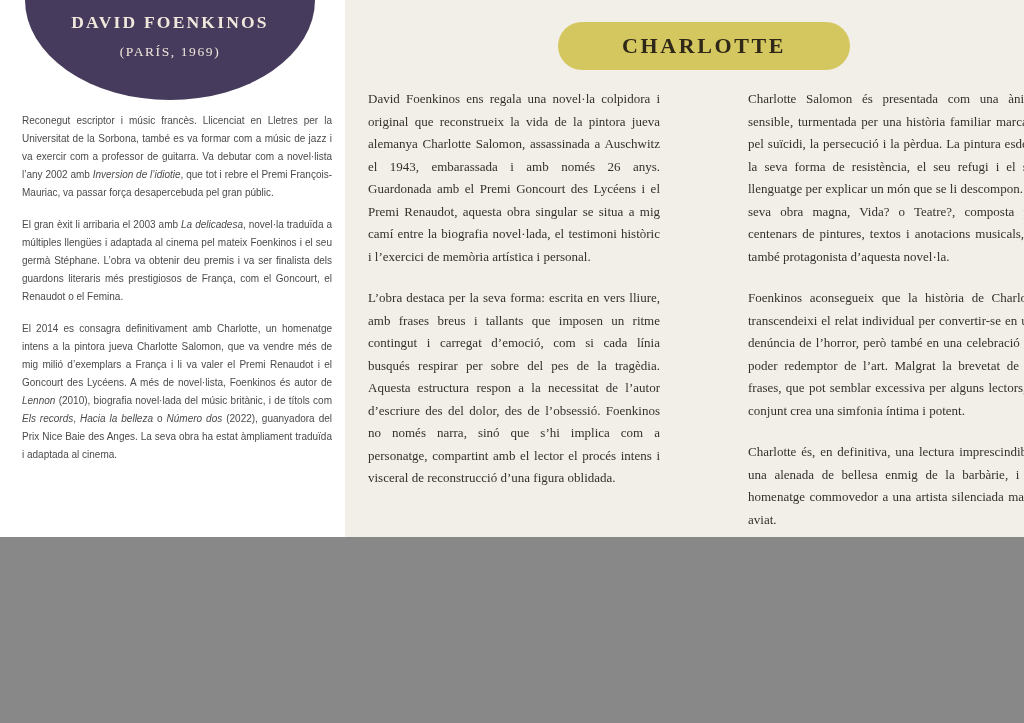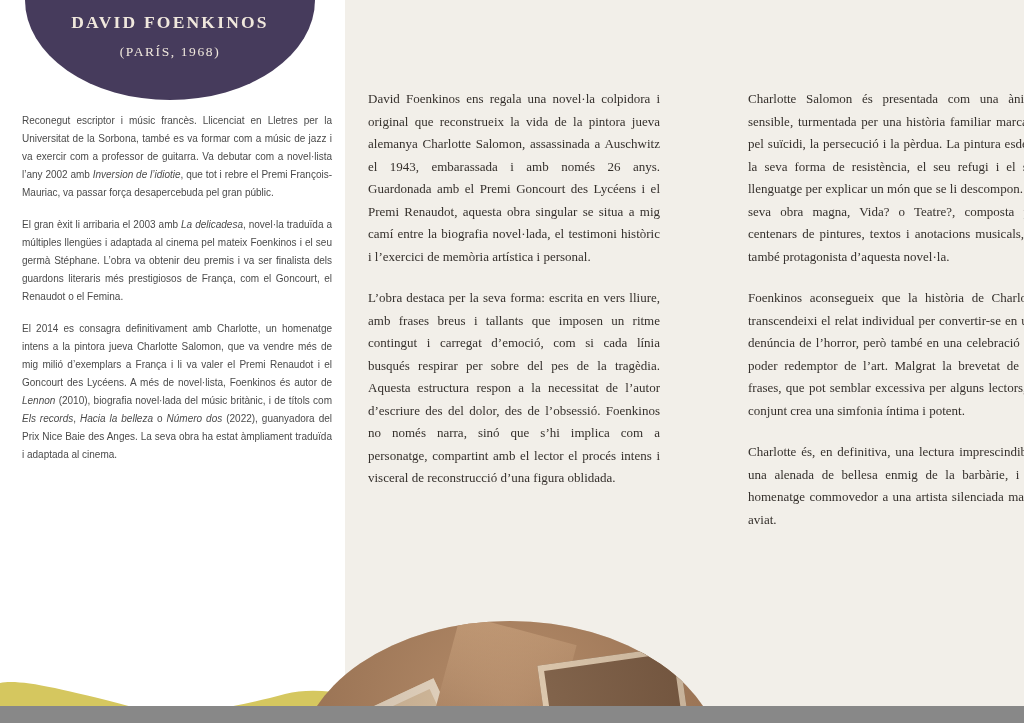--- a/index.html
+++ b/index.html
@@ -1,18 +1,18 @@
 <!DOCTYPE html>
 <html lang="ca"><head>
 <meta charset="utf-8">
 <style>
   html,body{margin:0;padding:0;background:#888;}
   .page{
     position:relative;
-    width:1024px;height:706px;
+    width:1024px;height:537px;
     overflow:hidden;
     background:#ffffff;
     font-family:"Liberation Sans",sans-serif;
   }
   .right-bg{
     position:absolute;left:345px;top:0;width:679px;height:723px;
     background:#f2efe9;
   }
   
   .author-blob{
@@ -78,30 +78,33 @@
 </head>
 <body>
 
 <div class="page">
 
   <div class="right-bg"></div>
 
   <div class="author-blob">
     <div class="blob-inner">
       <div class="author-name">DAVID FOENKINOS</div>
-      <div class="author-subtitle">(PARÍS, 1968)</div>
+      <div class="author-subtitle">(PARÍS, 1969)</div>
     </div>
   </div>
 
   <div class="bio">
       <p><span>Reconegut escriptor i músic francès. Llicenciat en Lletres per la Universitat de la Sorbona, també es va formar com a músic de jazz i va exercir com a professor de guitarra. Va debutar com a novel·lista l’any 2002 amb </span><em>Inversion de l’idiotie</em><span>, que tot i rebre el Premi François-Mauriac, va passar força desapercebuda pel gran públic.</span></p>
       <p><span>El gran èxit li arribaria el 2003 amb </span><em>La delicadesa</em><span>, novel·la traduïda a múltiples llengües i adaptada al cinema pel mateix Foenkinos i el seu germà Stéphane. L’obra va obtenir deu premis i va ser finalista dels guardons literaris més prestigiosos de França, com el Goncourt, el Renaudot o el Femina.</span></p>
       <p><span>El 2014 es consagra definitivament amb Charlotte, un homenatge intens a la pintora jueva Charlotte Salomon, que va vendre més de mig milió d’exemplars a França i li va valer el Premi Renaudot i el Goncourt des Lycéens. A més de novel·lista, Foenkinos és autor de </span><em>Lennon</em><span> (2010), biografia novel·lada del músic britànic, i de títols com </span><em>Els records</em><span>, </span><em>Hacia la belleza</em><span> o </span><em>Número dos</em><span> (2022), guanyadora del Prix Nice Baie des Anges. La seva obra ha estat àmpliament traduïda i adaptada al cinema.</span></p>
     </div>
 
+  <div class="title-pill">
+    <span class="review-title">CHARLOTTE</span>
+  </div>
 
   <div class="review-col col-1">
       <p><span>David Foenkinos ens regala una novel·la colpidora i original que reconstrueix la vida de la pintora jueva alemanya Charlotte Salomon, assassinada a Auschwitz el 1943, embarassada i amb només 26 anys. Guardonada amb el Premi Goncourt des Lycéens i el Premi Renaudot, aquesta obra singular se situa a mig camí entre la biografia novel·lada, el testimoni històric i l’exercici de memòria artística i personal.</span></p>
       <p><span>L’obra destaca per la seva forma: escrita en vers lliure, amb frases breus i tallants que imposen un ritme contingut i carregat d’emoció, com si cada línia busqués respirar per sobre del pes de la tragèdia. Aquesta estructura respon a la necessitat de l’autor d’escriure des del dolor, des de l’obsessió. Foenkinos no només narra, sinó que s’hi implica com a personatge, compartint amb el lector el procés intens i visceral de reconstrucció d’una figura oblidada.</span></p>
     </div>
   <div class="review-col col-2">
       <p><span>Charlotte Salomon és presentada com una ànima sensible, turmentada per una història familiar marcada pel suïcidi, la persecució i la pèrdua. La pintura esdevé la seva forma de resistència, el seu refugi i el seu llenguatge per explicar un món que se li descompon. La seva obra magna, Vida? o Teatre?, composta per centenars de pintures, textos i anotacions musicals, és també protagonista d’aquesta novel·la.</span></p>
       <p><span>Foenkinos aconsegueix que la història de Charlotte transcendeixi el relat individual per convertir-se en una denúncia de l’horror, però també en una celebració del poder redemptor de l’art. Malgrat la brevetat de les frases, que pot semblar excessiva per alguns lectors, el conjunt crea una simfonia íntima i potent.</span></p>
       <p><span>Charlotte és, en definitiva, una lectura imprescindible: una alenada de bellesa enmig de la barbàrie, i un homenatge commovedor a una artista silenciada massa aviat.</span></p>
     </div>

